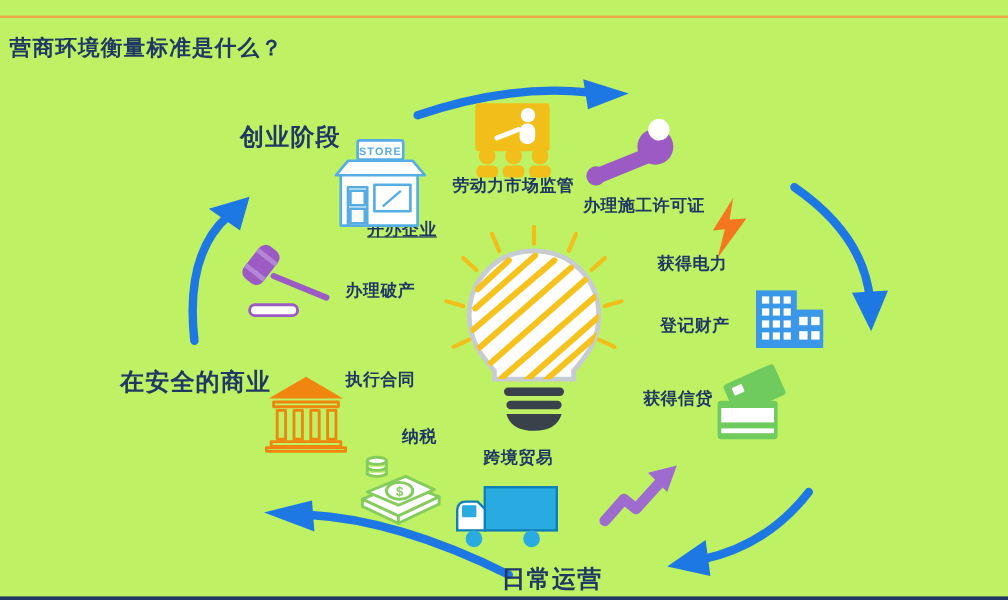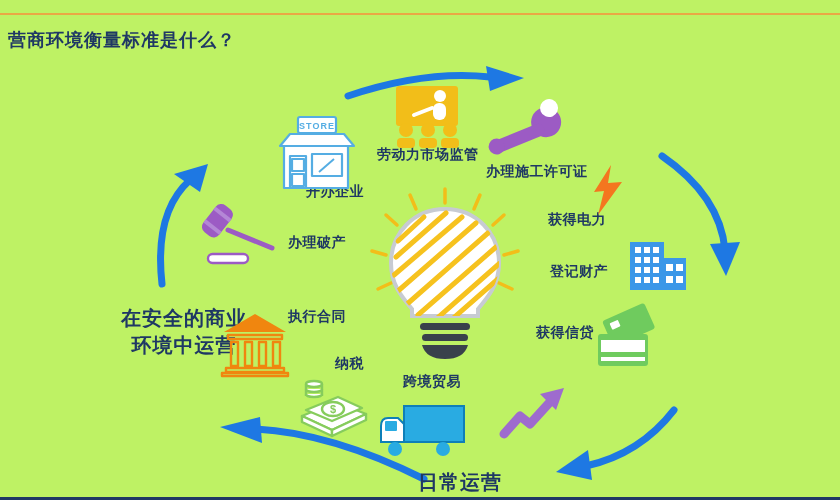--- a/index.html
+++ b/index.html
@@ -98,28 +98,28 @@
     </svg>
   </div>
 
   <div class="arrow" style="left:146px;top:162px;">
     <svg width="75" height="130" viewBox="0 0 75 130">
       <path d="M16,122 Q8,50 44,18" fill="none" stroke="#1E78E3" stroke-width="7" stroke-linecap="round"></path>
       <polygon points="28,12 54,30 62,2" fill="#1E78E3"></polygon>
     </svg>
   </div>
 
+  <div class="stage-label" style="left:200px;top:101px;">创业阶段</div>
   <div class="stage-label" style="left:418px;top:469px;">日常运营</div>
-  <div class="stage-label" style="left:100px;top:305px;width:168px;text-align:center;">
+  <div class="stage-label" style="left:100px;top:305px;width:168px;text-align:left;">
     <div>在安全的商业</div>
-    <div>环境中运营</div>
   </div>
 
   <div class="ind-label" style="left:377px;top:146px;">劳动力市场监管</div>
-  <div class="ind-label" style="left:306px;top:183px;">开办企业</div>
+  <div class="ind-label" style="left:306px;top:183px;text-decoration:underline;">开办企业</div>
   <div class="ind-label" style="left:486px;top:163px;">办理施工许可证</div>
   <div class="ind-label" style="left:548px;top:211px;">获得电力</div>
   <div class="ind-label" style="left:550px;top:263px;">登记财产</div>
   <div class="ind-label" style="left:536px;top:324px;">获得信贷</div>
   <div class="ind-label" style="left:403px;top:373px;">跨境贸易</div>
   <div class="ind-label" style="left:335px;top:355px;">纳税</div>
   <div class="ind-label" style="left:288px;top:308px;">执行合同</div>
   <div class="ind-label" style="left:288px;top:234px;">办理破产</div>
 
   <div class="icon" style="left:272px;top:116px;">

